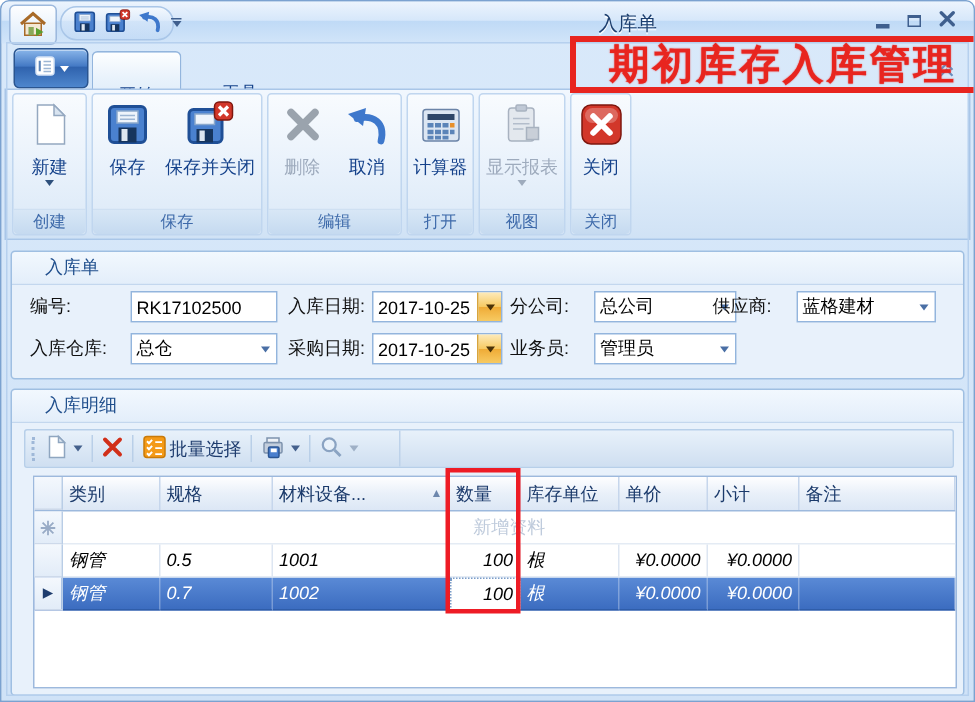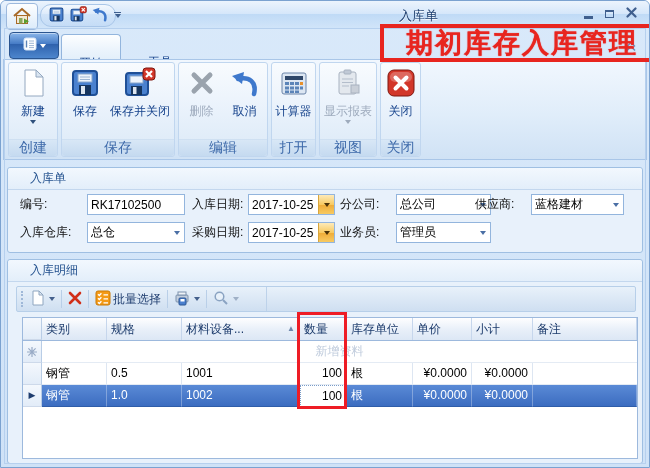--- a/index.html
+++ b/index.html
@@ -39,22 +39,22 @@
               border:1px solid #93b5dd;border-bottom:none;border-radius:4px 4px 0 0;box-sizing:border-box;}
   .tab.tools{left:130px;}
   .chevbtn{position:absolute;left:622px;top:37px;width:16px;height:16px;display:flex;align-items:center;justify-content:center;}
 
   
   .ribbon{position:absolute;left:2px;top:58px;width:644px;height:101px;box-sizing:border-box;
           background:linear-gradient(#f1f7fe,#e0edfa 55%,#d0e2f5);border:1px solid #a9c6e8;}
   .rgroup{position:absolute;top:2px;height:95px;box-sizing:border-box;border:1px solid #c0d6ef;border-radius:3px;
           background:linear-gradient(#f8fbfe,#e8f1fb 55%,#dbe9f7);}
   .glabel{position:absolute;left:0;right:0;bottom:0;height:16px;line-height:16px;text-align:center;
-          font-size:14px;color:#3e6aaa;background:linear-gradient(#d8e7f6,#c5daf0);
-          border-radius:0 0 3px 3px;border-top:1px solid #cfe0f2;font-family:Liberation Mono, monospace;}
+          font-size:11px;color:#3e6aaa;background:linear-gradient(#d8e7f6,#c5daf0);
+          border-radius:0 0 3px 3px;border-top:1px solid #cfe0f2;}
   .bigbtns{display:flex;justify-content:center;padding-top:4px;}
   .bigbtn{display:flex;flex-direction:column;align-items:center;color:#15428b;cursor:pointer;}
   .bigbtn .lbl{margin-top:3px;font-size:12px;line-height:13px;white-space:nowrap;}
   .bigbtn .drop{margin-top:2px;width:0;height:0;border-left:3px solid transparent;border-right:3px solid transparent;border-top:4px solid #2e507c;}
   .bigbtn.disabled{cursor:default;}
   .bigbtn.disabled .lbl{color:#9eabbd;}
   .bigbtn.disabled .drop{border-top-color:#9eabbd;}
   .g-create{left:4px;width:50px;}  .g-save{left:57px;width:114px;}
   .g-edit{left:174px;width:90px;}  .g-open{left:267px;width:45px;}
   .g-view{left:315px;width:58px;}  .g-closeg{left:376px;width:41px;}
@@ -94,21 +94,21 @@
   .grid{position:absolute;left:14px;top:57px;width:616px;height:142px;box-sizing:border-box;
         background:#fff;border:1px solid #9db9dd;overflow:hidden;}
   .gridrow{display:flex;height:22px;box-sizing:border-box;}
   .ghead{height:23px;background:linear-gradient(#fefeff,#e9f0f9 50%,#dce7f5);border-bottom:1px solid #9db9dd;color:#1b3a6b;}
   .ghead .cell{line-height:22px;padding:0 4px;border-right:1px solid #c6d6ec;box-sizing:border-box;
                overflow:hidden;white-space:nowrap;display:flex;align-items:center;}
   .selcell{width:19px;box-sizing:border-box;background:linear-gradient(#f4f8fd,#e2ecf8);
            border-right:1px solid #b9cde6;border-bottom:1px solid #cdd9ea;
            display:flex;align-items:center;justify-content:center;flex:none;}
   .dcell{line-height:21px;padding:0 4px;border-right:1px solid #dde6f2;border-bottom:1px solid #e4ebf4;
-         box-sizing:border-box;overflow:hidden;white-space:nowrap;flex:none;color:#000;}
+         box-sizing:border-box;overflow:hidden;white-space:nowrap;flex:none;color:#000;font-style:italic;}
   .c0{width:65px;} .c1{width:75px;} .c2{width:118px;} .c3{width:47px;}
   .c4{width:66px;} .c5{width:59px;} .c6{width:61px;} .c7{flex:1 1 auto;border-right:none;}
   .num{text-align:right;justify-content:flex-end;display:block;}
   .sort{font-size:8px;color:#6d87ad;margin-left:auto;}
   .newrow .ph{flex:1;text-align:center;line-height:21px;color:#bfcbdc;border-bottom:1px solid #e4ebf4;}
   .row-sel{background:linear-gradient(#5a8ad6,#3a6bbf);}
   .row-sel .dcell{color:#fff;border-right:1px solid rgba(255,255,255,.3);border-bottom:1px solid #2f5da9;}
   .row-sel .editcell{background:#fff;color:#000;border:1px dotted #7a9cc8;}
   .selarrow{color:#1e3c6e;font-size:9px;line-height:9px;}
 
@@ -486,21 +486,21 @@
         <span class="dcell c5 num">¥0.0000</span>
         <span class="dcell c6 num">¥0.0000</span>
         <span class="dcell c7"></span>
       </div>
 
       <div class="gridrow row-sel">
         <span class="selcell">
           <span class="selarrow">▶</span>
         </span>
         <span class="dcell c0">钢管</span>
-        <span class="dcell c1">1.0</span>
+        <span class="dcell c1">0.7</span>
         <span class="dcell c2">1002</span>
         <span class="dcell c3 num editcell">100</span>
         <span class="dcell c4">根</span>
         <span class="dcell c5 num">¥0.0000</span>
         <span class="dcell c6 num">¥0.0000</span>
         <span class="dcell c7"></span>
       </div>
     </div>
   </div>
 

